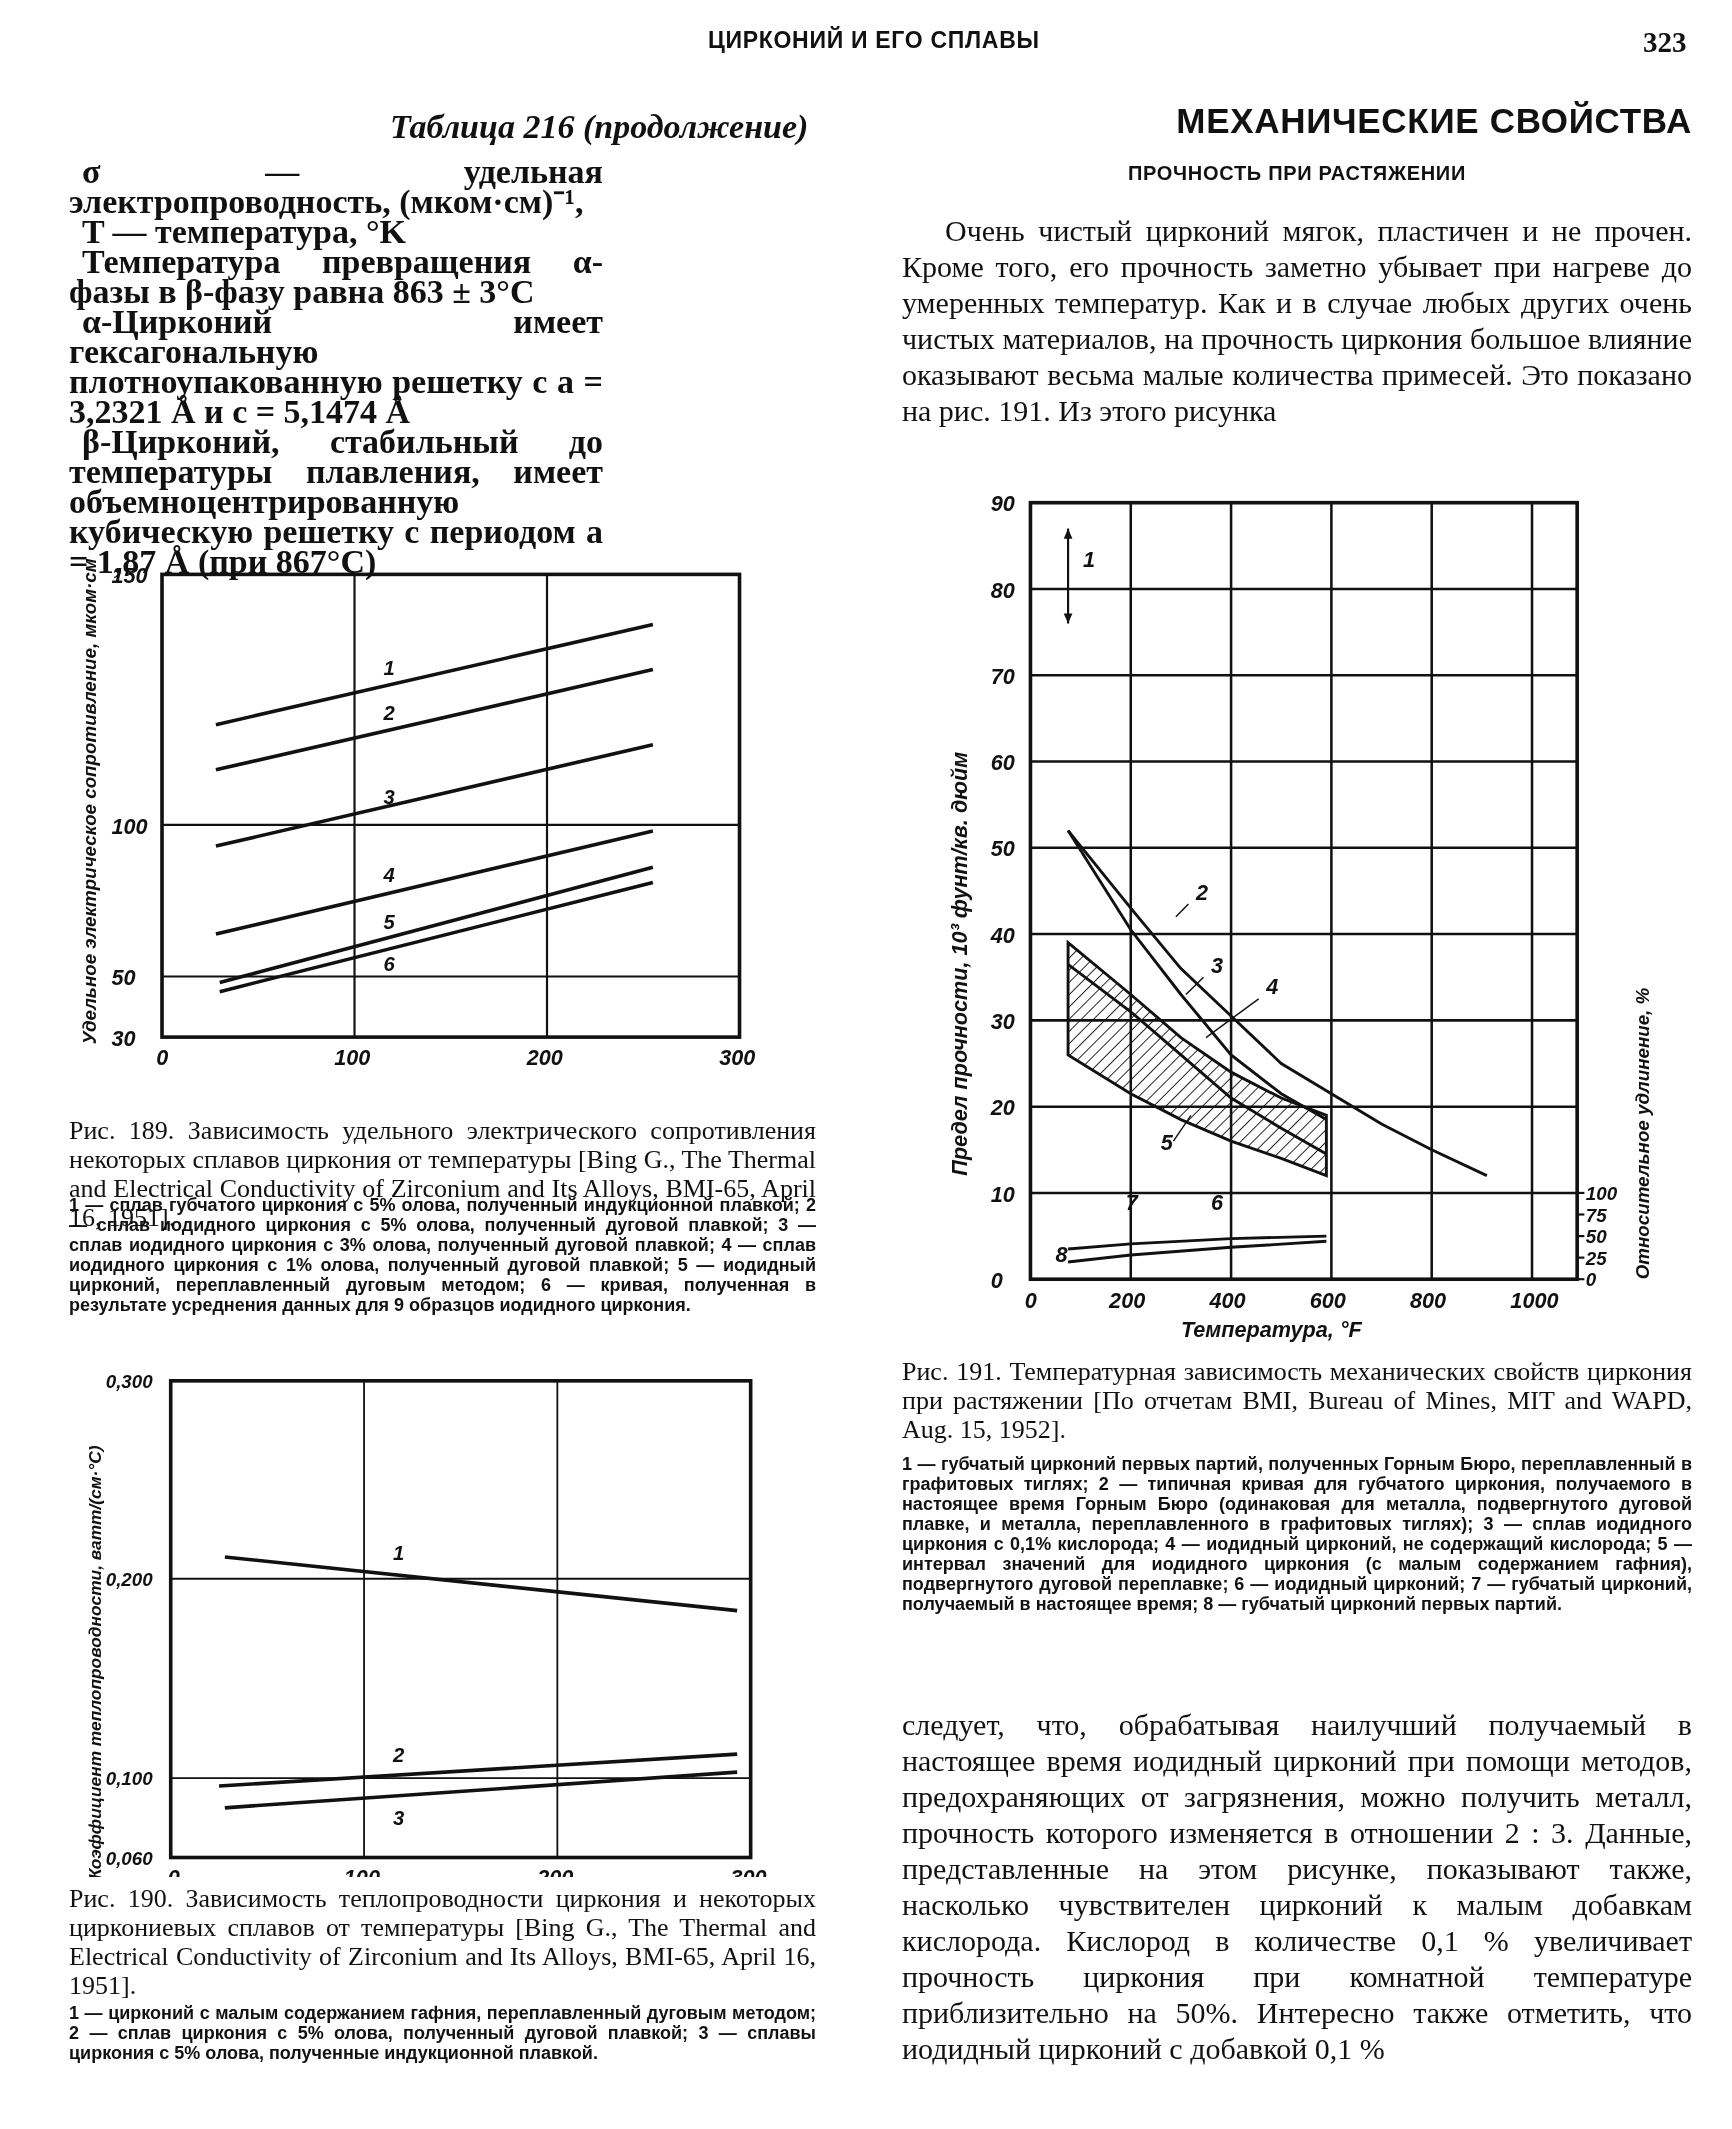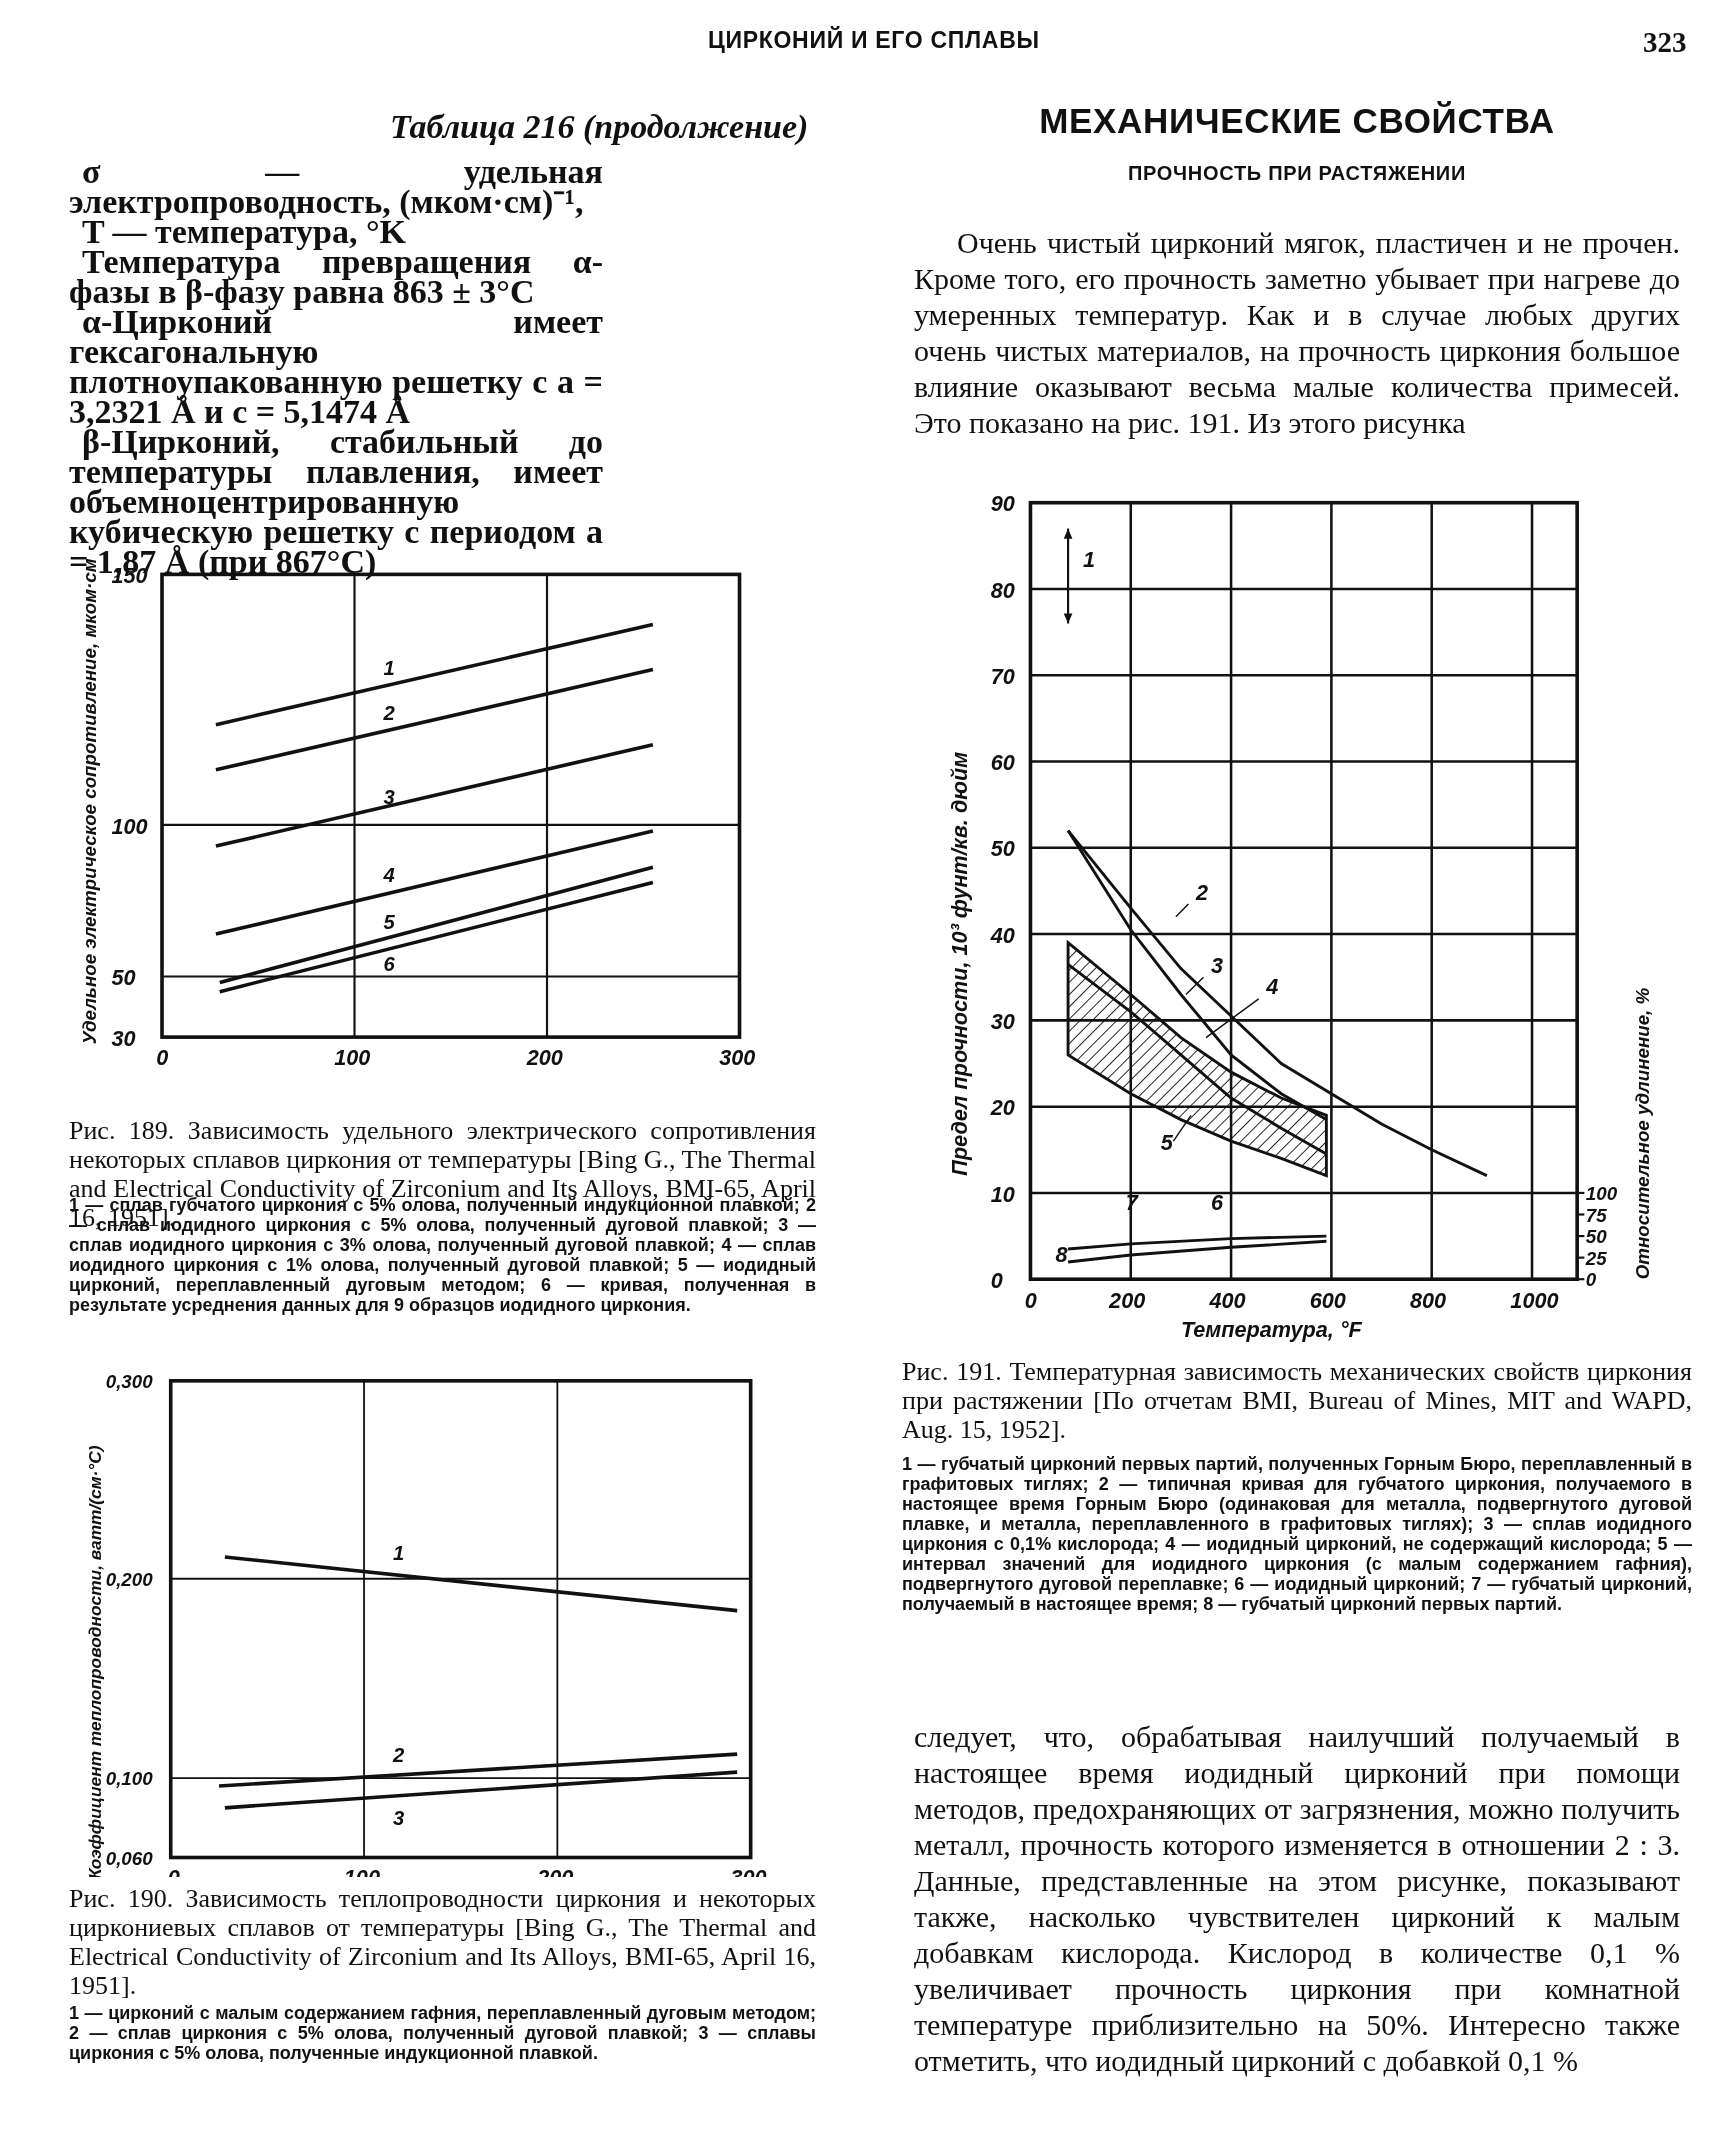--- a/index.html
+++ b/index.html
@@ -4,24 +4,24 @@
 <style>
   html, body { margin:0; padding:0; background:#ffffff; }
   body { width:1732px; height:2129px; position:relative; overflow:hidden; color:#111; font-family:"Liberation Serif","DejaVu Serif",serif; }
   .abs { position:absolute; }
   .running-head { left:708px; top:27.4px; font-size:23px; font-weight:bold; letter-spacing:0.7px; font-family:"Liberation Sans",sans-serif; }
   .page-num { left:1643px; top:26px; font-size:29px; font-weight:bold; font-family:"Liberation Serif",serif; }
   .table-cap { left:390px; top:108px; font-size:34px; font-style:italic; font-weight:bold; }
   .tbl-text { left:69px; top:157px; width:534px; font-size:34px; line-height:30px; font-weight:bold; font-family:"Liberation Serif",serif; }
   .tbl-text p { margin:0; text-align:justify; }
   .tbl-text .ind { text-indent:13px; }
-  .sec-title { left:902px; top:101px; width:790px; text-align:center; font-size:35px; font-weight:bold; font-family:"Liberation Sans",sans-serif; letter-spacing:0.7px; }
+  .sec-title { left:902px; top:101px; width:790px; text-align:right; font-size:35px; font-weight:bold; font-family:"Liberation Sans",sans-serif; letter-spacing:0.7px; }
   .sub-title { left:902px; top:162px; width:790px; text-align:center; font-size:20px; font-weight:bold; font-family:"Liberation Sans",sans-serif; letter-spacing:0.7px; }
   .body-text { font-size:30px; line-height:36px; text-align:justify; }
-  .body-text p { margin:12px; }
+  .body-text p { margin:0; }
   .indent { text-indent:43px; }
   .caption { font-size:26px; line-height:29px; text-align:justify; }
   .caption p { margin:0; }
   .legend { font-size:18px; line-height:20px; font-weight:bold; text-align:justify; font-family:"Liberation Sans",sans-serif; }
   svg text { font-family:"Liberation Sans",sans-serif; font-style:italic; font-weight:bold; fill:#111; }
 </style>
 </head>
 <body>
 
 <div class="abs running-head">ЦИРКОНИЙ И ЕГО СПЛАВЫ</div>

